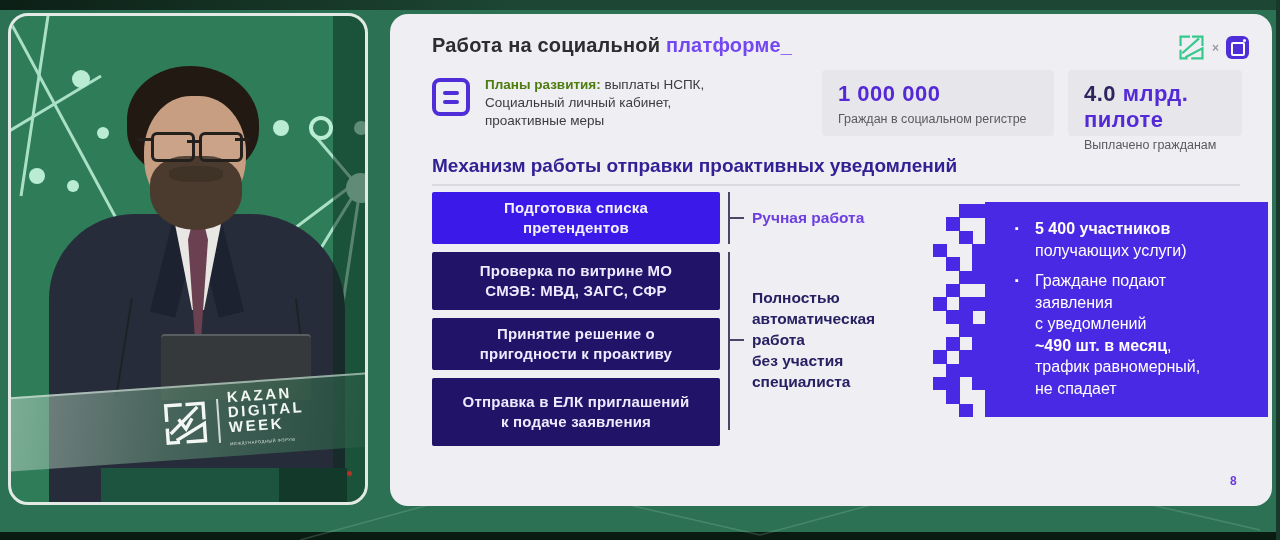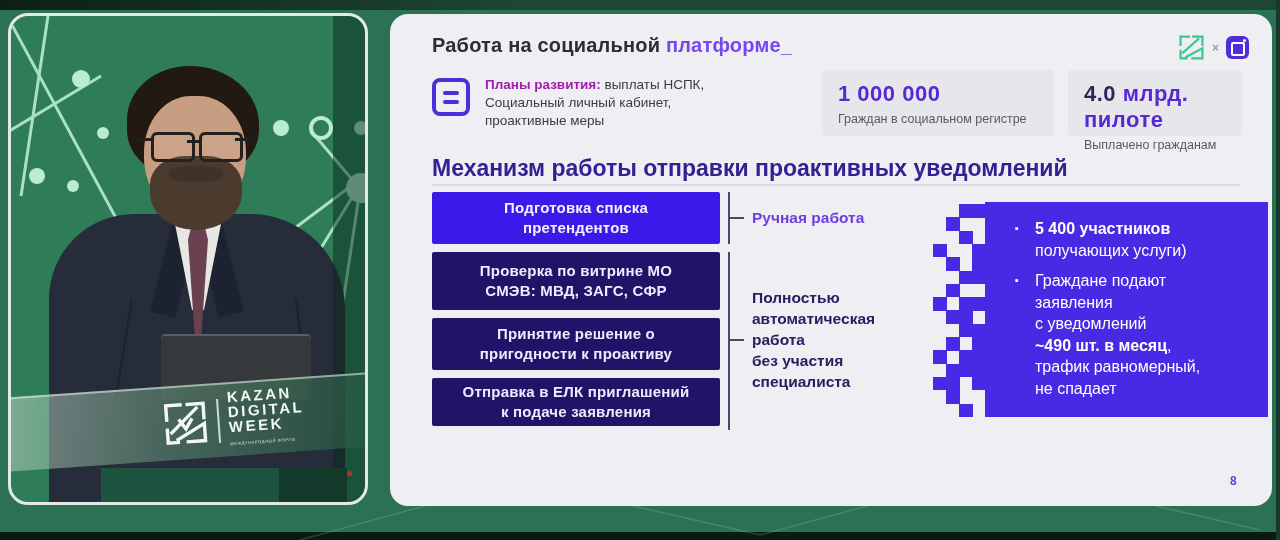--- a/index.html
+++ b/index.html
@@ -72,39 +72,39 @@
   .slide-title .hl{color:#7448f0;}
   .logo-row{position:absolute;left:788px;top:20px;display:flex;align-items:center;gap:7px;}
   .x-sep{color:#9a9aa2;font-size:12px;font-weight:bold;}
   .sq-icon{width:23px;height:23px;background:#4f2dd8;border-radius:6px;position:relative;}
   .sq-icon .inner{position:absolute;left:5px;top:6px;width:10px;height:10px;border:2px solid #fff;border-radius:2px;}
   .sq-icon .dot{position:absolute;right:3px;top:3px;width:3px;height:3px;background:#fff;border-radius:50%;}
 
   .plans-icon{position:absolute;left:42px;top:64px;width:30px;height:30px;border:4px solid #4f2dd8;border-radius:8px;display:flex;flex-direction:column;justify-content:center;align-items:center;gap:5px;}
   .plans-icon .bar{width:16px;height:4px;background:#4f2dd8;border-radius:2px;}
   .plans-text{position:absolute;left:95px;top:62px;font-size:13.5px;color:#3c3c40;line-height:18px;}
-  .plans-text b{color:#a21caf;}
+  .plans-text b{color:#4d7c0f;}
 
   .stat{position:absolute;top:56px;height:66px;background:#e7e6ea;border-radius:4px;box-sizing:border-box;padding:11px 0 0 16px;}
   .stat1{left:432px;width:232px;}
   .stat2{left:678px;width:174px;}
   .stat-value{font-size:22px;font-weight:bold;color:#5429d6;letter-spacing:.5px;}
   .stat-value .dark{color:#2f2460;}
   .stat-caption{font-size:12.5px;color:#59595f;margin-top:5px;}
 
-  .section-heading{position:absolute;left:42px;top:141px;font-size:23px;font-weight:bold;color:#312194;}
+  .section-heading{position:absolute;left:42px;top:141px;font-size:19px;font-weight:bold;color:#312194;}
   .section-rule{position:absolute;left:42px;top:170px;width:808px;height:2px;background:#dbd9e0;}
 
   .flow-box{position:absolute;left:42px;width:288px;display:flex;flex-direction:column;justify-content:center;align-items:center;text-align:center;font-size:15px;font-weight:bold;line-height:1.32;letter-spacing:.2px;border-radius:2px;}
   .flow-box.bright{background:#3b19e8;color:#f3f1ff;}
   .flow-box.dark{background:#211468;color:#efeaff;}
   .fb1{top:178px;height:52px;}
   .fb2{top:238px;height:58px;}
   .fb3{top:304px;height:52px;}
-  .fb4{top:364px;height:48px;}
+  .fb4{top:364px;height:68px;}
 
   .vline{position:absolute;width:1.5px;background:#4a4668;}
   .v1{left:338px;top:178px;height:52px;}
   .v2{left:338px;top:238px;height:178px;}
   .tick{position:absolute;height:1.5px;width:16px;background:#4a4668;}
   .t1{left:338px;top:203px;}
   .t2{left:338px;top:325px;}
   .label-manual{position:absolute;left:362px;top:195px;font-size:15.5px;font-weight:bold;color:#6d3fe0;}
   .label-auto{position:absolute;left:362px;top:273px;font-size:15.5px;font-weight:bold;color:#272063;line-height:21px;}
   .label-auto span{display:block;}

